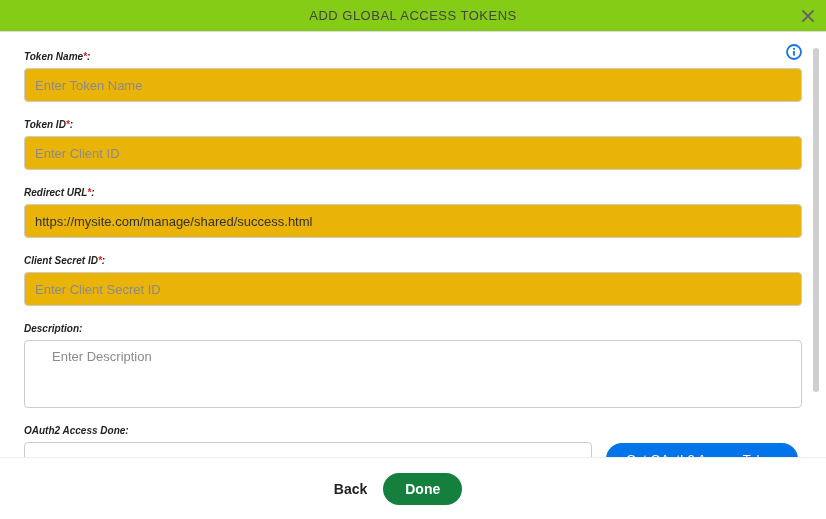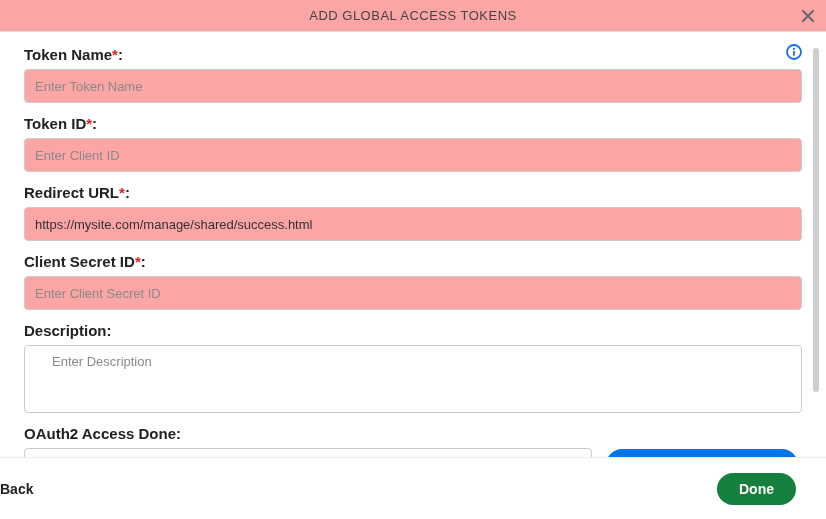--- a/index.html
+++ b/index.html
@@ -13,21 +13,21 @@
       width: 826px;
       height: 519px;
       overflow: hidden;
       position: relative;
     }
     .header {
       display: flex;
       align-items: center;
       justify-content: center;
       height: 32px;
-      background: #fca5a5;
+      background: #84cc16;
       border-bottom: 1px solid #ddd;
       position: relative;
     }
     .header-title {
       font-size: 13px;
       color: #444;
       letter-spacing: 0.5px;
       font-weight: 500;
     }
     .close-btn {
@@ -59,43 +59,44 @@
       position: absolute;
       right: 24px;
       top: 12px;
       color: #1473e6;
       cursor: pointer;
     }
     .form-group {
       margin-bottom: 12px;
     }
     .form-label {
-      font-size: 15px;
+      font-size: 10px;
       font-weight: 700;
       color: #222;
       margin-bottom: 6px;
       display: inline-block;
+      font-style: italic;
     }
     .req {
       color: #e02020;
       font-weight: 700;
     }
     .colon {
       color: #222;
     }
     .form-input {
       display: block;
       width: 100%;
       height: 34px;
       padding: 6px 10px;
       border: 1px solid #ccc;
       border-radius: 4px;
       font-size: 13px;
       color: #333;
-      background: #fca5a5;
+      background: #eab308;
     }
     .form-input::placeholder {
       color: #8a8a8a;
     }
     .form-textarea {
       display: block;
       width: 100%;
       height: 68px;
       padding: 8px 27px;
       border: 1px solid #ccc;
@@ -135,21 +136,21 @@
     .footer {
       position: absolute;
       left: 0;
       right: 0;
       bottom: 0;
       height: 62px;
       border-top: 1px solid #eee;
       background: #fff;
       display: flex;
       align-items: center;
-      justify-content: space-between;
+      justify-content: center;
       padding-right: 30px;
       gap: 16px;
     }
     .back-btn {
       background: none;
       border: none;
       font-size: 14px;
       color: #222;
       font-weight: 700;
       cursor: pointer;

